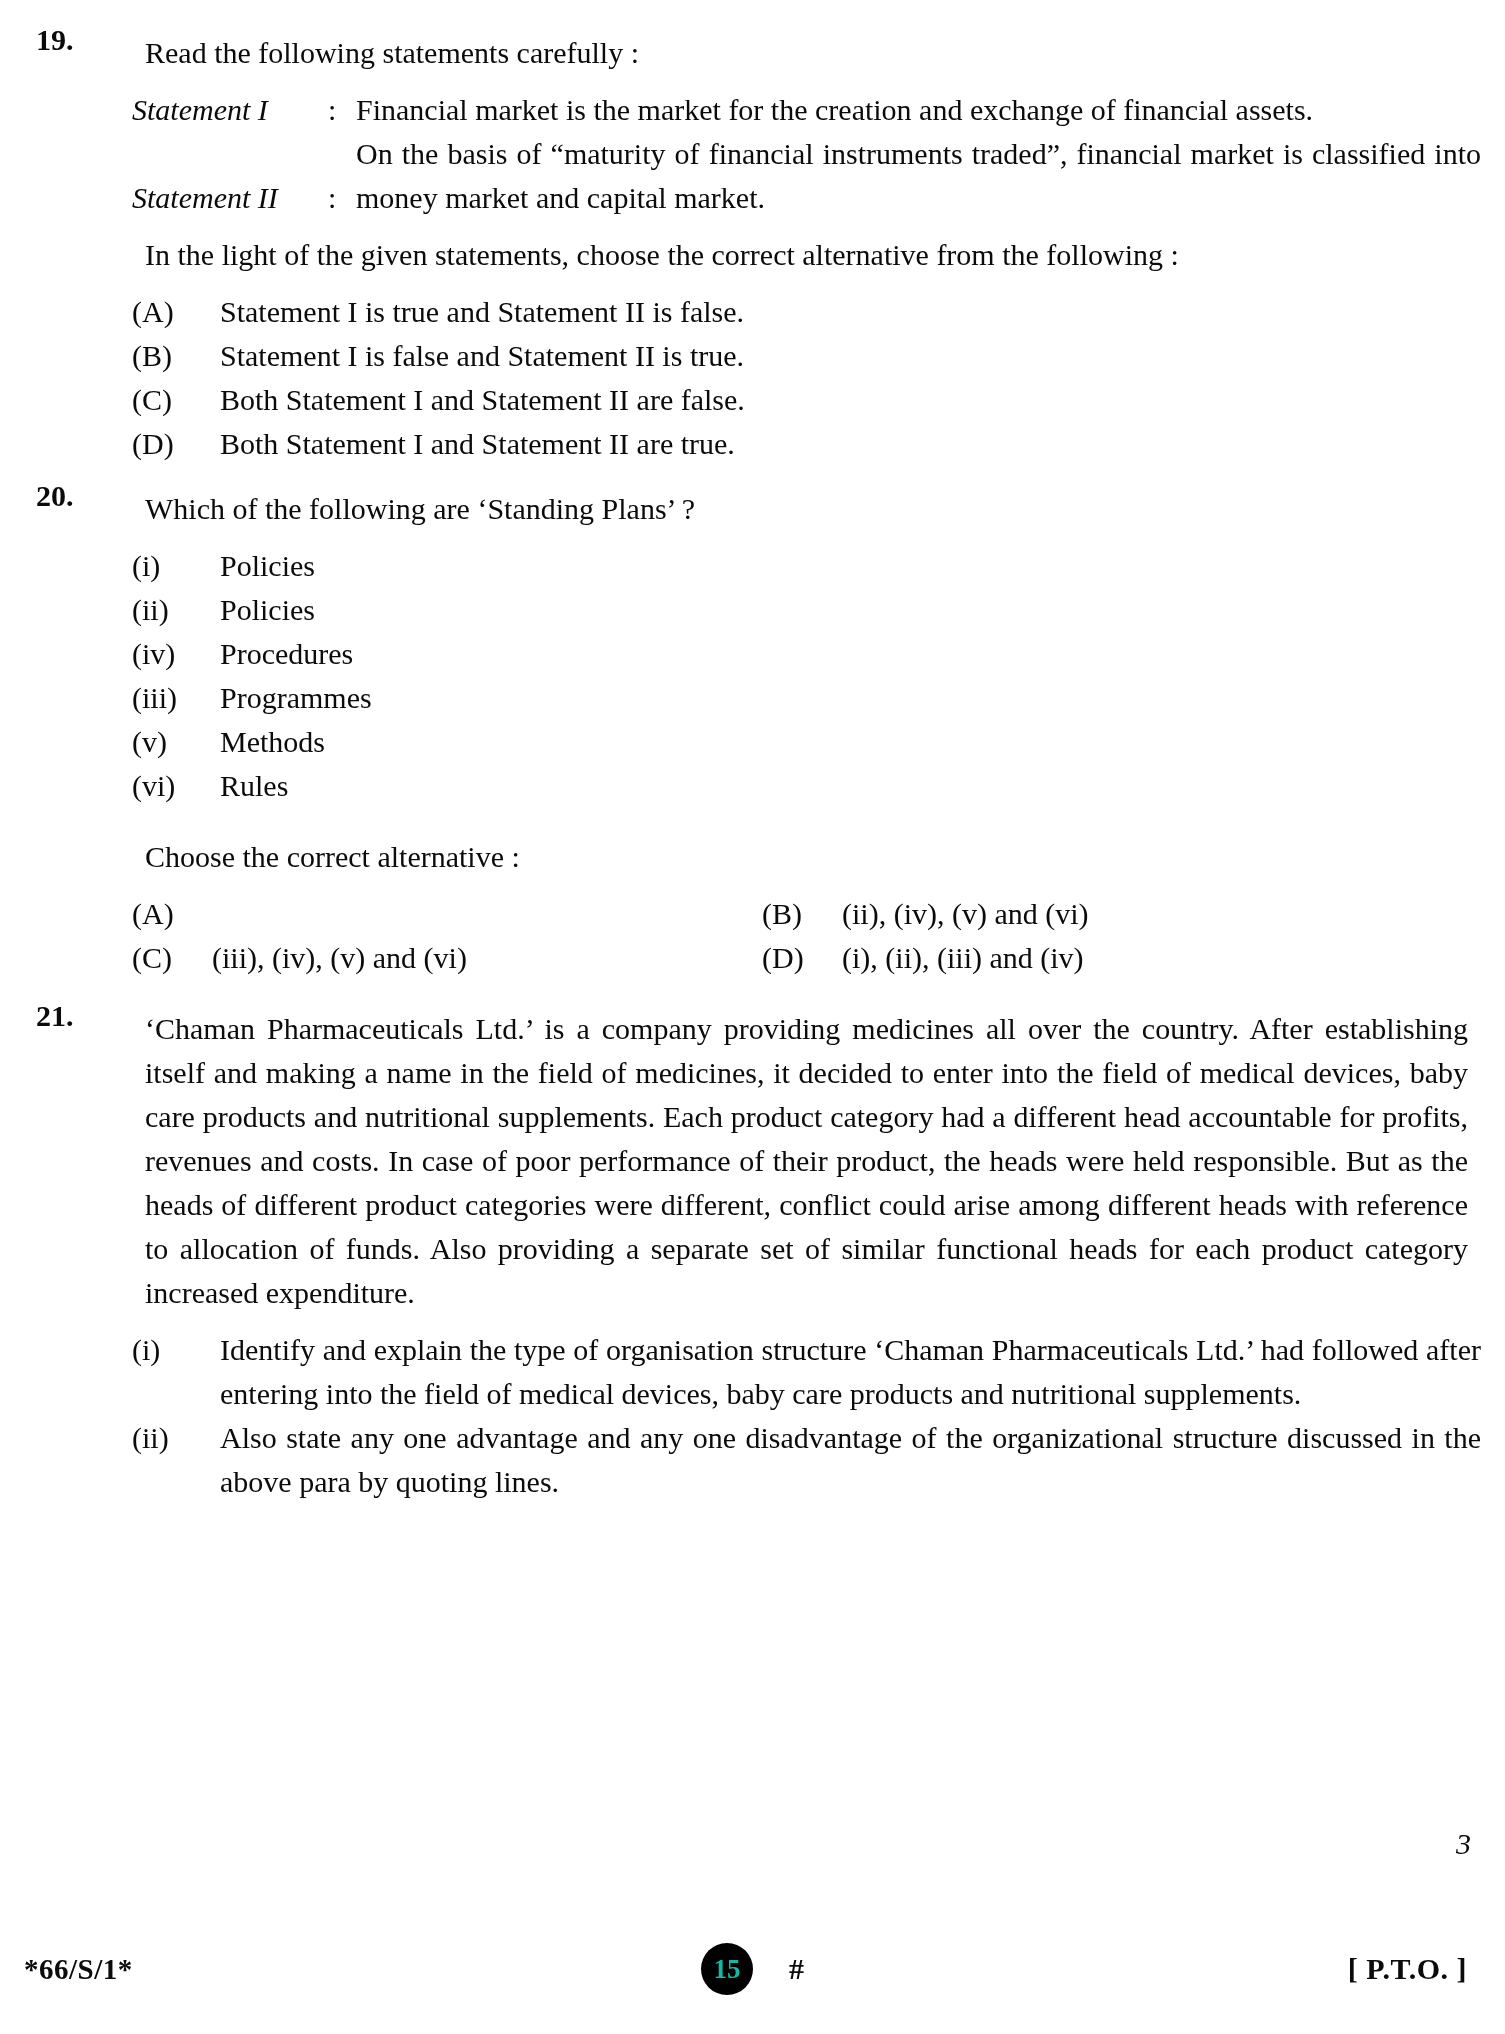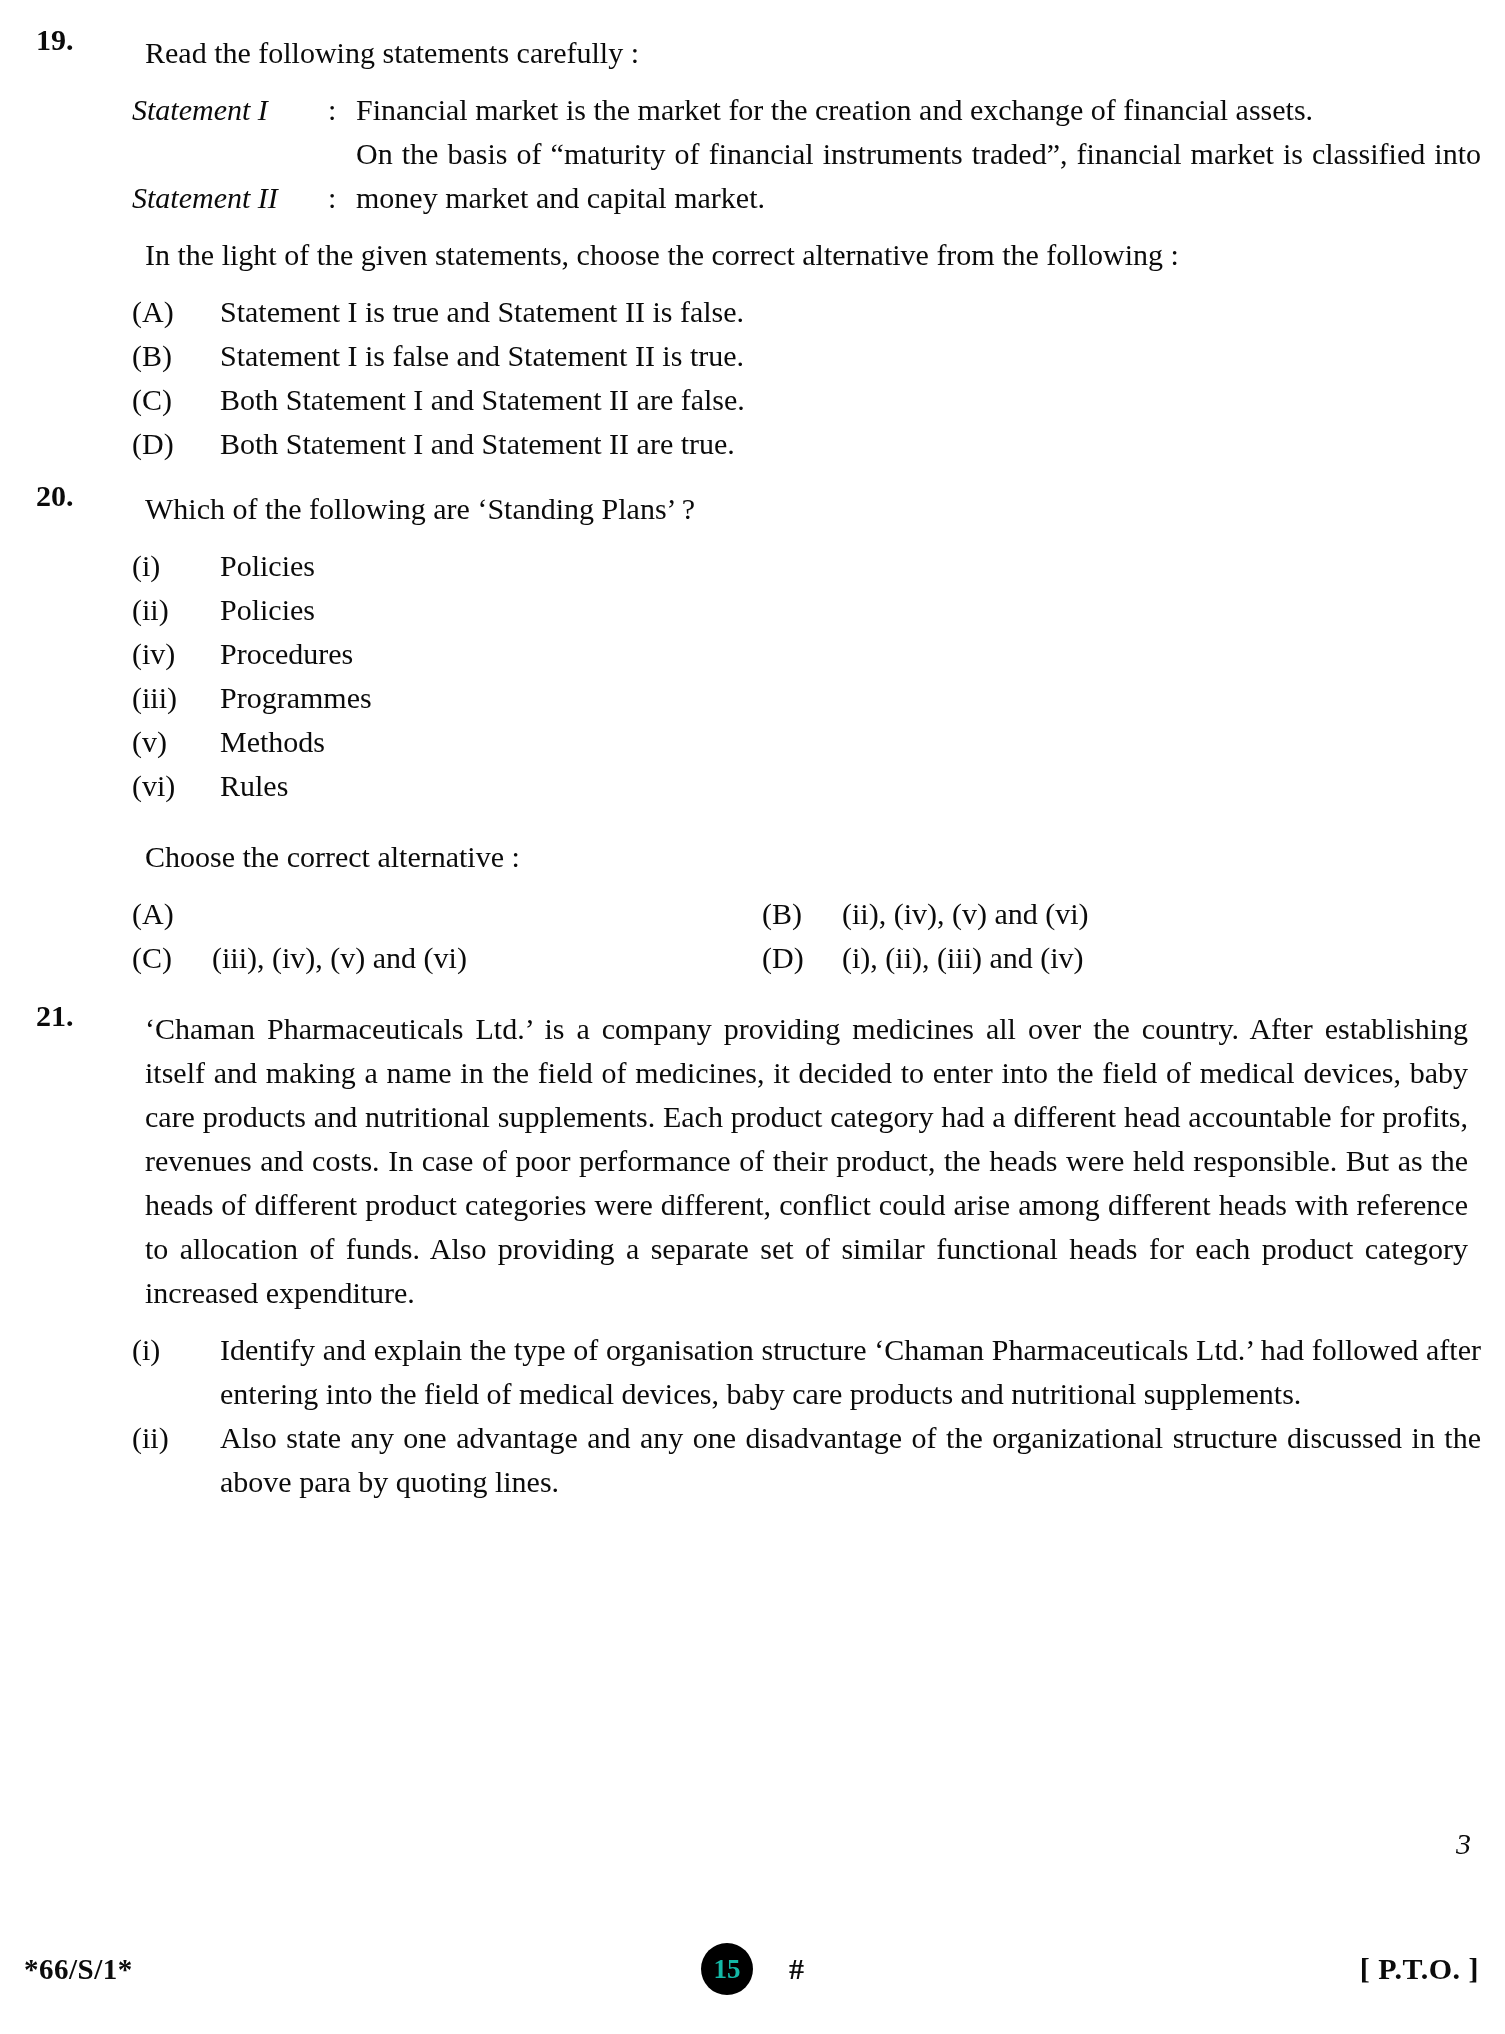--- a/index.html
+++ b/index.html
@@ -173,21 +173,21 @@
     font-size: 27px;
     font-family: "Liberation Serif", serif;
   }
   .hash-mark {
     margin-left: 36px;
     font-weight: bold;
     font-size: 30px;
   }
   .footer-pto {
     position: absolute;
-    right: 26px;
+    right: 38px;
     font-weight: bold;
     font-size: 30px;
     letter-spacing: 0.5px;
   }
 
   .sp-8 { height: 8px; }
   .sp-14 { height: 14px; }
 </style>
 </head>
 <body>

